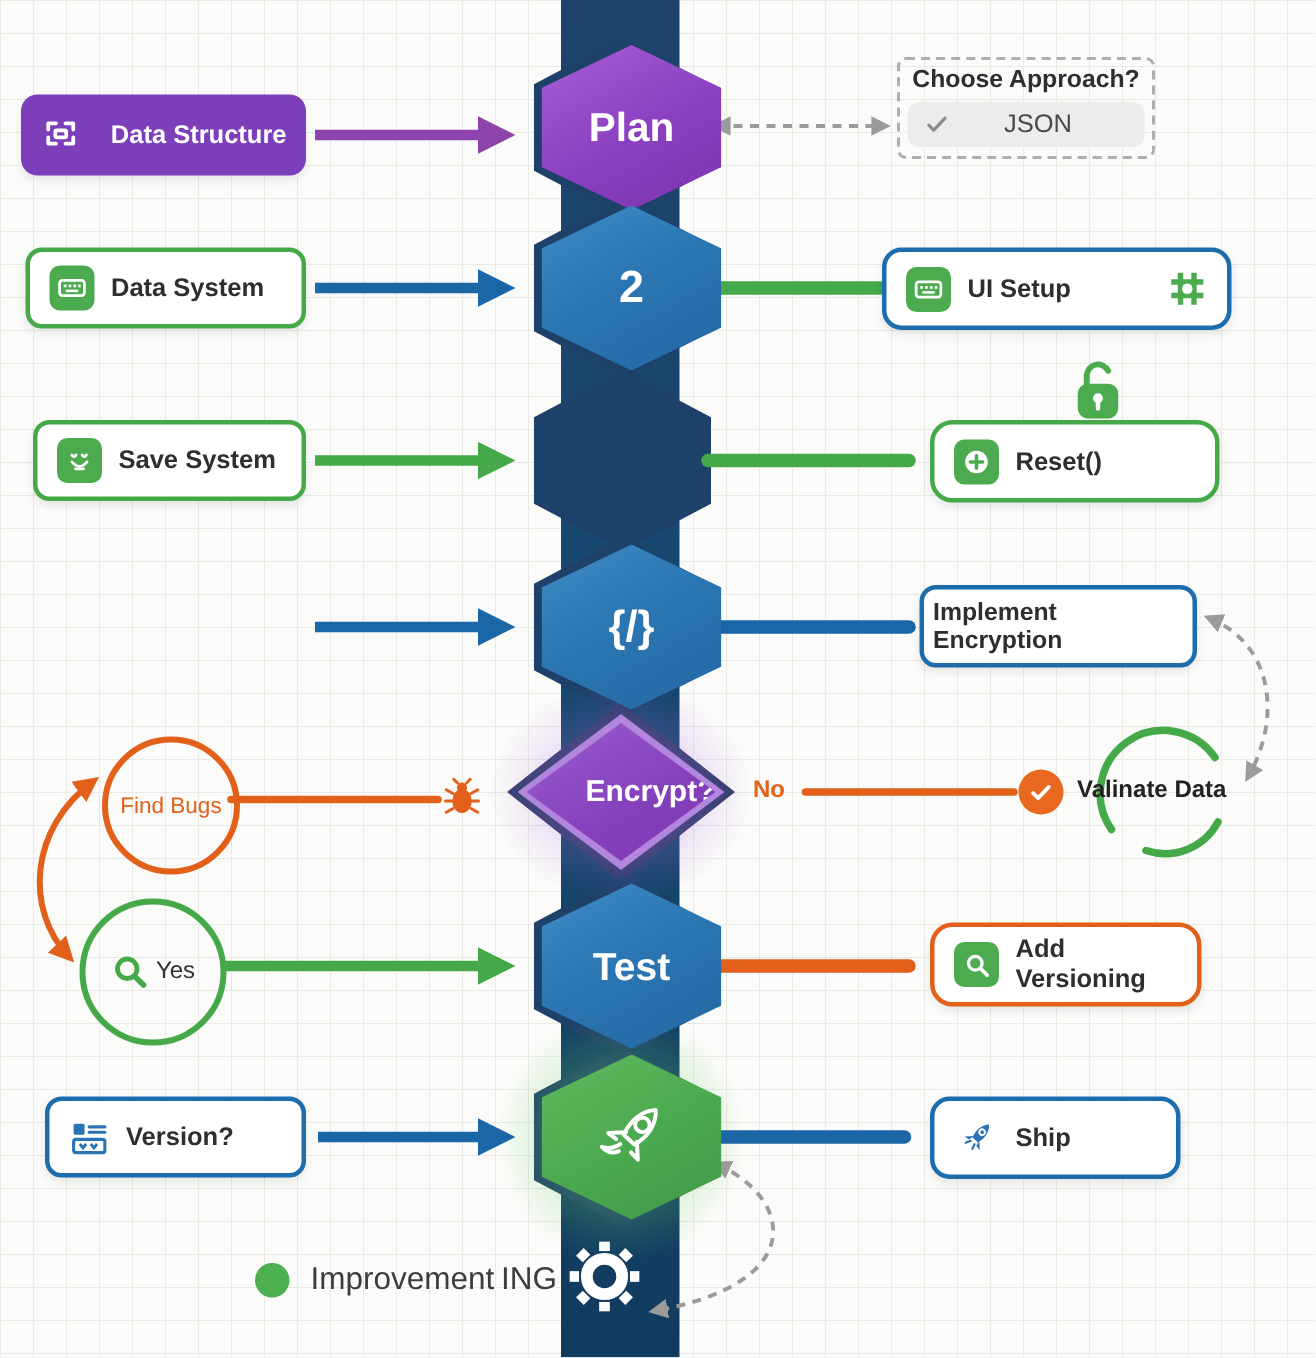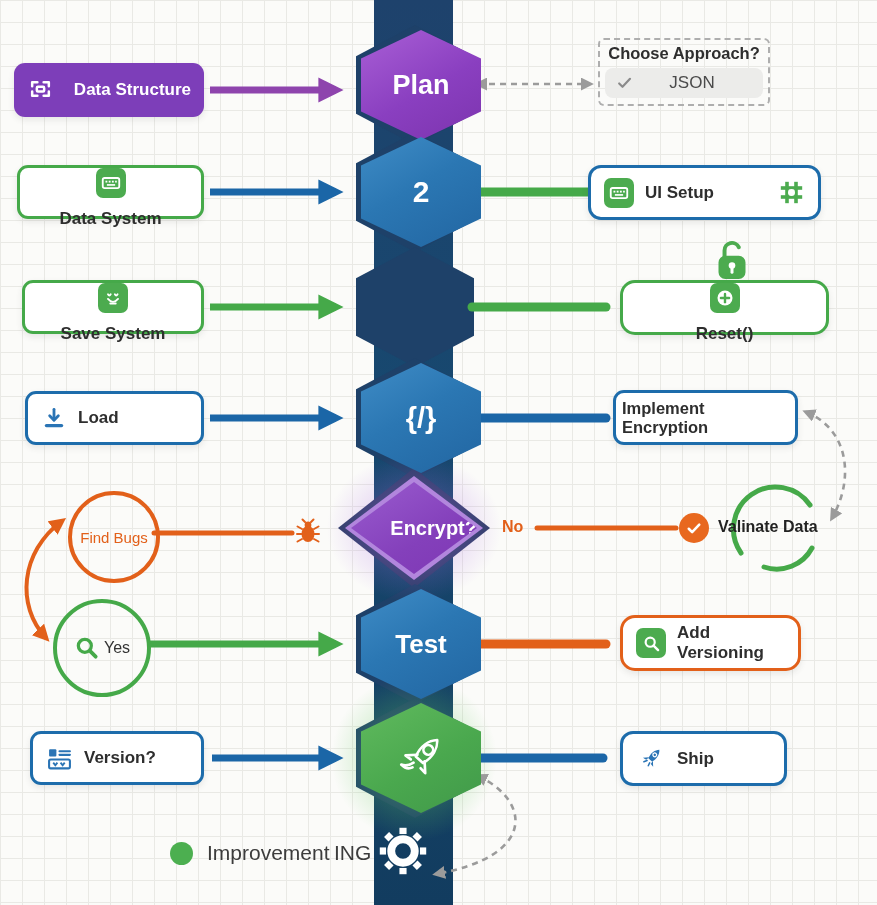--- a/index.html
+++ b/index.html
@@ -28,21 +28,21 @@
   .hex-green{background:linear-gradient(150deg,#60ba5e 0%,#4aa84e 55%,#41994a 100%);}
   .diamond{clip-path:polygon(50% 0%,100% 50%,50% 100%,0% 50%);}
   .enc-outer{left:345px; top:476px; width:138px; height:104px; background:#b286dd; z-index:4;}
   .enc-inner{position:absolute; left:6px; top:6px; right:6px; bottom:6px;
        background:linear-gradient(150deg,#9a5ccf 0%,#8440bb 60%,#7e37b4 100%);
        display:flex; align-items:center; justify-content:flex-end; color:#fff; font-weight:bold; font-size:20px;}
   
   .box{z-index:4; background:#fff; border-radius:11px; display:flex; align-items:center;
        gap:11px; padding:0 13px; box-sizing:border-box;
        box-shadow:0 3px 6px rgba(60,60,60,.10); font-weight:bold; color:#2e2e2e; font-size:17px;}
-  .b-green{border:3px solid #45a949;flex-direction:column;}
+  .b-green{border:3px solid #45a949;}
   .b-blue{border:3px solid #1d6cab;}
   .b-orange{border:3px solid #e2601a; border-radius:15px;}
   .solid-purple{background:#7d3eb9; color:#fff; border:none;justify-content:space-between;}
   .gsq{width:30px; height:30px; border-radius:7px; background:#4cab4f;
        display:flex; align-items:center; justify-content:center; flex:none;}
   .circle{z-index:4; border-radius:50%; display:flex; align-items:center; justify-content:center; background:transparent;}
   .chooser{z-index:4; border:2px dashed #aeaeae; border-radius:6px; padding:3px 5px 6px 5px; box-sizing:border-box;}
   .chooser .title{font-size:16.5px; font-weight:bold; color:#2e2e2e; text-align:center; padding:1px 0 5px 0;}
   .chip{height:30px; background:#ececea; border-radius:8px; display:flex; align-items:center;}
   .chip .lbl{flex:1; text-align:center; font-size:17px; color:#4a4a4a; margin-right:14px;}
@@ -204,30 +204,20 @@
       <svg width="22" height="22" viewBox="0 0 24 24" fill="none" stroke="#fff" stroke-width="2" stroke-linecap="round">
         <path d="M6.5,8 q1.5,2.5 3,0"></path>
           <path d="M14,8 q1.5,2.5 3,0"></path>
         <path d="M6.5,13 q5.5,6.5 11,0"></path>
           <path d="M9,18 h6"></path>
       </svg>
     </span>
     <span>Save System</span>
   </div>
 
-  <div class="abs box b-blue" style="left:25px;top:391px;width:179px;height:54px">
-    <svg width="26" height="26" viewBox="0 0 24 24">
-      <g stroke="#2a74b5" fill="none" stroke-linecap="round" stroke-linejoin="round">
-        <path d="M12,4 V13.5" stroke-width="2.6"></path>
-          <path d="M8,10 l4,4 4,-4" stroke-width="2.6"></path>
-        <path d="M5,19 H19" stroke-width="3"></path>
-      </g>
-    </svg>
-    <span>Load</span>
-  </div>
 
   <div class="abs circle" style="left:68px;top:491px;width:84px;height:84px;border:4px solid #e2601a">
     <span style="color:#e2601a;font-size:15px">Find Bugs</span>
   </div>
 
   <div class="abs circle" style="left:53px;top:599px;width:90px;height:90px;border:4.5px solid #45a949;gap:4px">
     <svg width="26" height="26" viewBox="0 0 24 24">
       <circle cx="10" cy="10" r="6" stroke="#45a949" stroke-width="3" fill="none"></circle>
       <path d="M14.7,14.7 L20,20" stroke="#45a949" stroke-width="3.5" stroke-linecap="round"></path>
     </svg>
@@ -291,21 +281,21 @@
 
   <svg class="abs" style="left:714px;top:240px;z-index:4" width="36" height="42" viewBox="0 0 24 28">
     <g stroke="#4cab4f" fill="none" stroke-linecap="round" stroke-linejoin="round">
       <path d="M7,12 V7 a5,5 0 0 1 9.5,-2.2" stroke-width="2.6"></path>
       <rect x="4.5" y="12" width="15" height="12.5" rx="3" stroke-width="3" fill="#4cab4f"></rect>
     </g>
     <circle cx="12" cy="17" r="2.2" fill="#fff"></circle>
       <path d="M12,18.5 V21.5" stroke="#fff" stroke-width="2" stroke-linecap="round"></path>
   </svg>
 
-  <div class="abs box b-green" style="left:620px;top:280px;width:209px;height:55px;border-radius:15px">
+  <div class="abs box b-green" style="left:620px;top:280px;width:193px;height:55px;border-radius:15px">
     <span class="gsq">
       <svg width="22" height="22" viewBox="0 0 24 24">
           <circle cx="12" cy="12" r="8.2" fill="#fff"></circle>
           <g stroke="#4cab4f" stroke-width="2.6" stroke-linecap="round">
             <path d="M12,7.5 V16.5"></path>
             <path d="M7.5,12 H16.5"></path>
           </g>
         </svg>
     </span>
     <span>Reset()</span>

